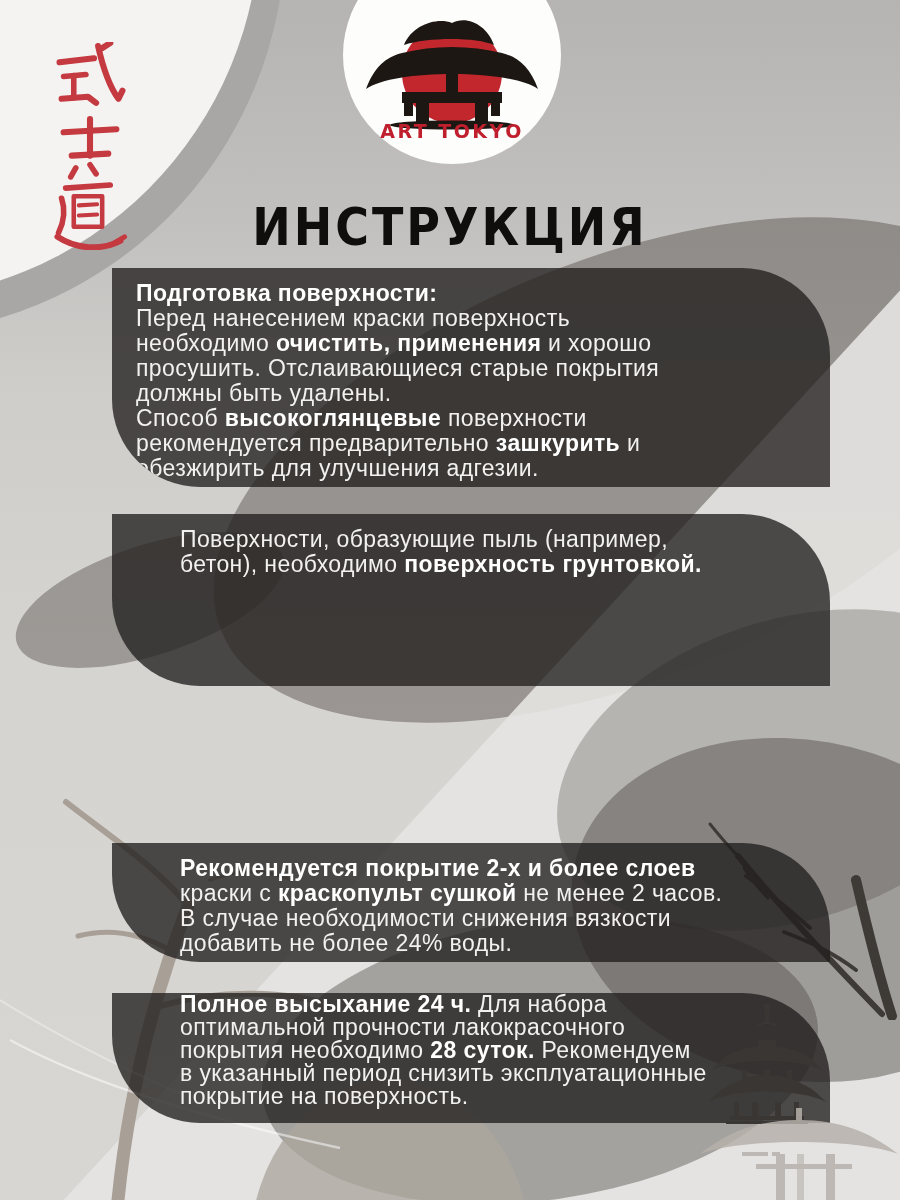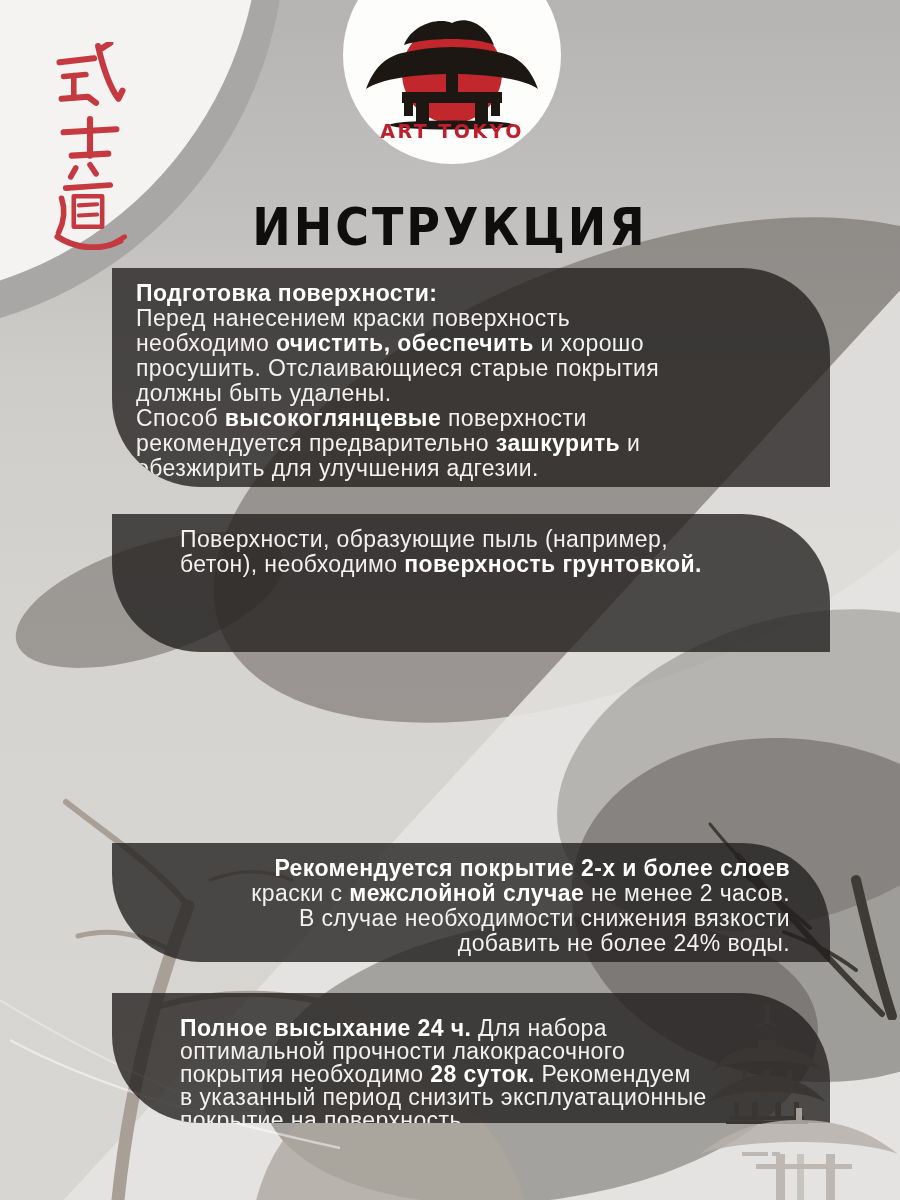--- a/index.html
+++ b/index.html
@@ -35,24 +35,24 @@
     left:112px;width:718px;box-sizing:border-box;
     background:rgba(33,31,29,0.78);
     border-radius:0 88px 0 88px;
     padding:13px 40px 0 68px;
     color:#f2f1ef;font-size:23px;line-height:25px;letter-spacing:.4px;
     overflow:hidden;
   }
   .block p{margin:0;white-space:pre-line;}
   .block .b{font-weight:bold;color:#ffffff;}
   .b1{top:268px;height:219px;padding-left:24px;}
-  .b2{top:514px;height:138px;}
+  .b2{top:514px;height:172px;}
   .b3{top:676px;height:139px;}
-  .b4{top:843px;height:119px;text-align:right;}
-  .b5{top:993px;height:130px;line-height:23px;padding-top:24px;}
+  .b4{top:843px;height:119px;}
+  .b5{top:993px;height:130px;line-height:23px;padding-top:0;}
   .gap{margin-top:21px !important;}
   
   .branches-left{left:0;top:760px;}
   .branches-right{left:660px;top:820px;}
   .white-arcs{left:0;top:980px;}
   .pagoda{left:708px;top:1002px;}
   .pagoda-light{left:698px;top:1108px;}
 </style>
 </head>
 <body>
@@ -132,37 +132,37 @@
       <ellipse cx="110" cy="180" rx="62" ry="4.5" fill="#1c1713"></ellipse>
     </svg>
     <div class="brand">ART TOKYO</div>
   </div>
 
   <h1 class="abs title">ИНСТРУКЦИЯ</h1>
 
   <section class="abs block b1">
     <p><span class="b">Подготовка поверхности:</span></p>
     <p><span>Перед нанесением краски поверхность
-необходимо </span><span class="b">очистить, обеспечить</span><span> и хорошо
+необходимо </span><span class="b">очистить, применения</span><span> и хорошо
 просушить. Отслаивающиеся старые покрытия
 должны быть удалены.</span></p>
     <p><span>Способ </span><span class="b">высокоглянцевые</span><span> поверхности
 рекомендуется предварительно </span><span class="b">зашкурить</span><span> и
 обезжирить для улучшения адгезии.</span></p>
   </section>
 
   <section class="abs block b2">
     <p><span>Поверхности, образующие пыль (например,
 бетон), необходимо </span><span class="b">поверхность грунтовкой.</span></p>
   </section>
 
 
   <section class="abs block b4">
     <p><span class="b">Рекомендуется покрытие 2-х и более слоев</span><span>
-краски с </span><span class="b">межслойной случае</span><span> не менее 2 часов.
+краски с </span><span class="b">краскопульт сушкой</span><span> не менее 2 часов.
 В случае необходимости снижения вязкости
 добавить не более 24% воды.</span></p>
   </section>
 
   <section class="abs block b5">
     <p><span class="b">Полное высыхание 24 ч.</span><span> Для набора
 оптимальной прочности лакокрасочного
 покрытия необходимо </span><span class="b">28 суток.</span><span> Рекомендуем
 в указанный период снизить эксплуатационные
 покрытие на поверхность.</span></p>

